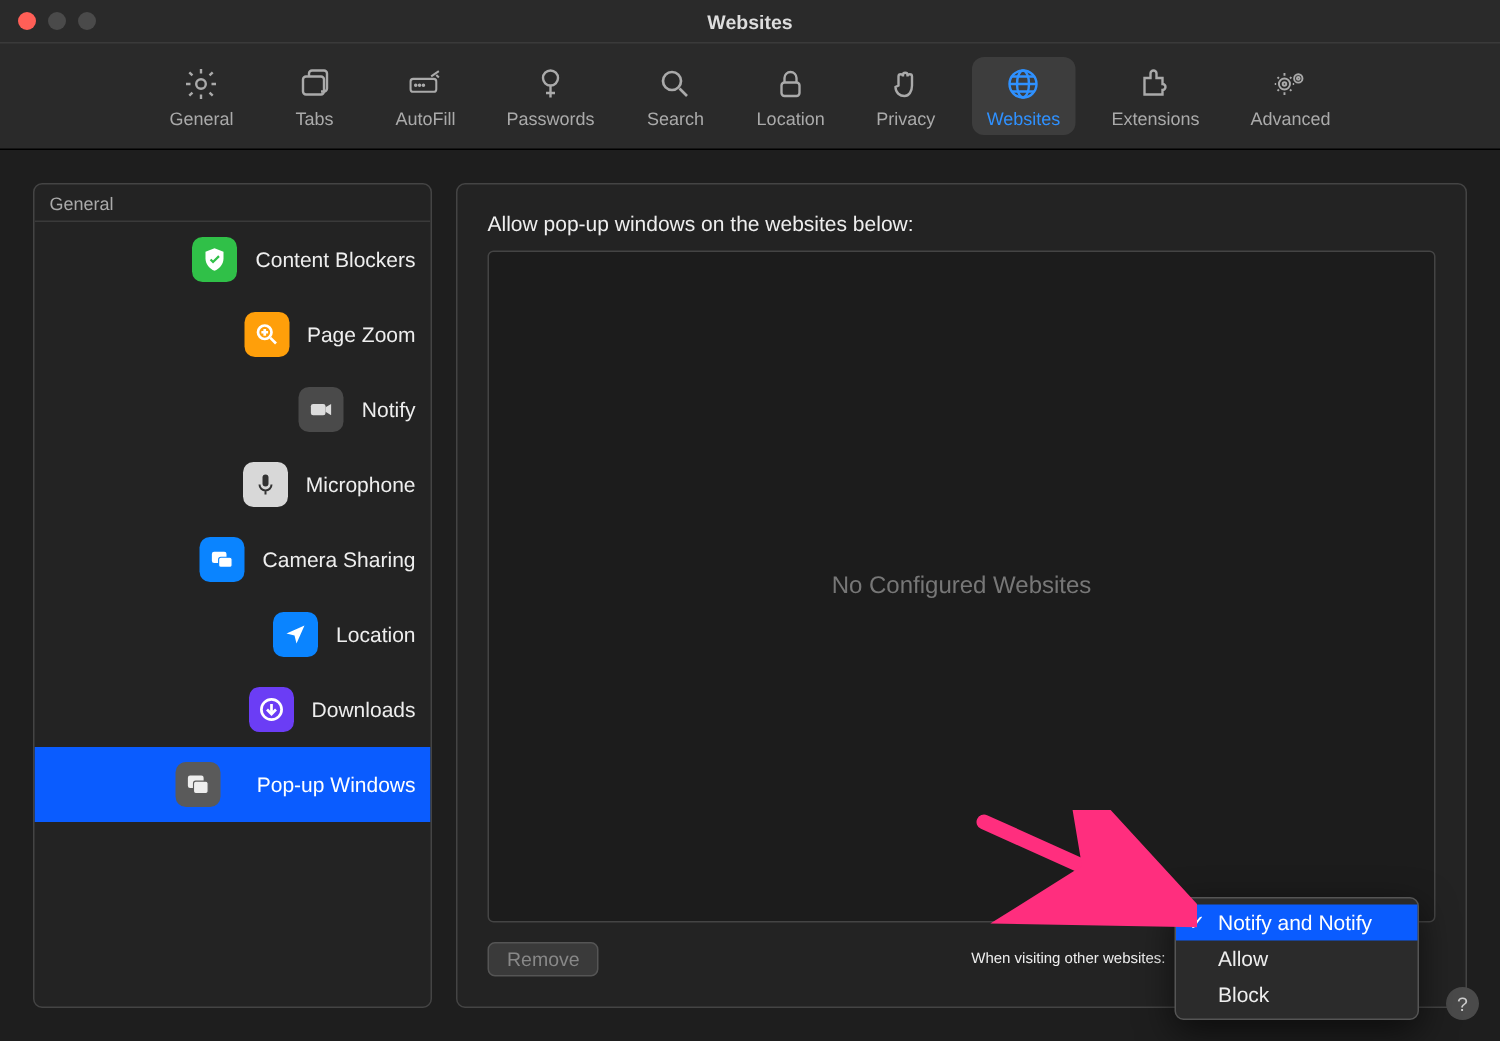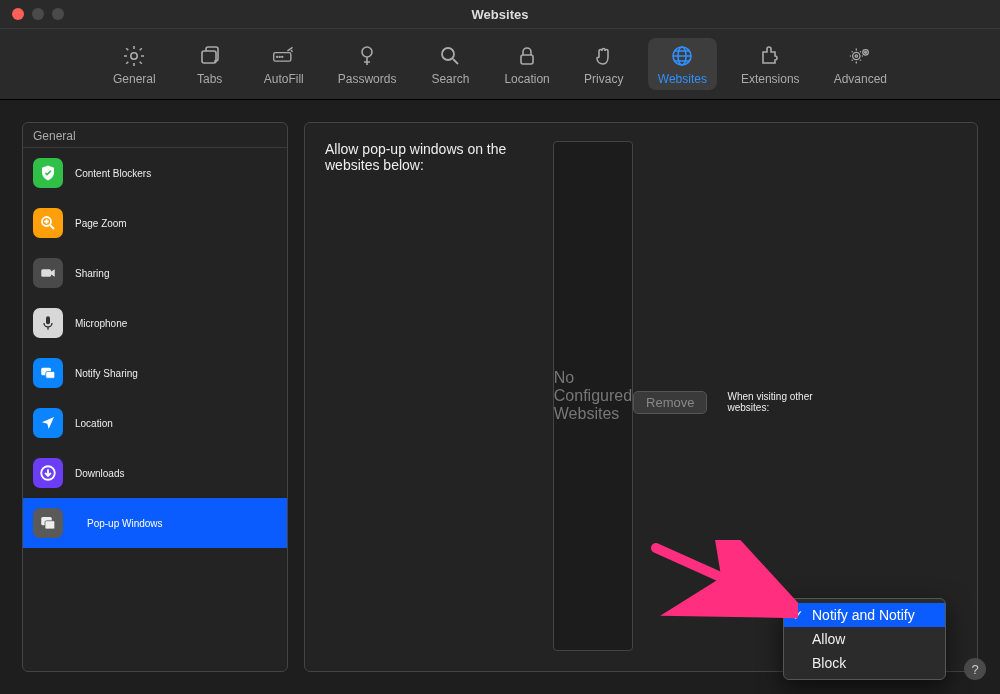--- a/index.html
+++ b/index.html
@@ -53,32 +53,32 @@
     width: 266px; border: 1px solid #444; border-radius: 6px;
     background: #232323; overflow: hidden;
     display: flex; flex-direction: column;
   }
   .group-label {
     font-size: 12px; color: #aaa; padding: 6px 10px 4px 10px;
     border-bottom: 1px solid #3a3a3a;
   }
   .sbitem {
     display: flex; align-items: center; gap: 12px;
-    padding: 10px 10px; font-size: 10px; color: #eee;
+    padding: 10px 10px; font-size: 14px; color: #eee; justify-content: flex-end;
   }
   .sbitem.selected { background: #0a5cff; color: #fff; gap: 24px; }
   .sbicon {
     width: 30px; height: 30px; border-radius: 7px;
     display: flex; align-items: center; justify-content: center;
     flex-shrink: 0;
   }
   .main {
     flex: 1; border: 1px solid #444; border-radius: 6px;
     background: #232323; padding: 18px 20px 20px 20px;
-    display: flex; flex-direction: row;
+    display: flex; flex-direction: column;
     position: relative;
   }
   .main-heading { font-size: 14px; color: #eee; margin-bottom: 10px; }
   .listbox {
     flex: 1; border: 1px solid #444; border-radius: 4px;
     background: #1c1c1c;
     display: flex; align-items: center; justify-content: center;
     color: #777; font-size: 16px;
   }
   .bottom-row {
@@ -277,41 +277,41 @@
       <span>Page Zoom</span>
     </div>
 
     <div class="sbitem">
       <span class="sbicon" style="background:#4a4a4a">
         <svg width="18" height="18" viewBox="0 0 24 24" fill="#ddd">
             <rect x="3" y="7" width="13" height="10" rx="2"></rect>
             <path d="M16 10l5-3v10l-5-3z"></path>
           </svg>
       </span>
-      <span>Sharing</span>
+      <span>Notify</span>
     </div>
 
     <div class="sbitem">
       <span class="sbicon" style="background:#d8d8d8">
         <svg width="16" height="18" viewBox="0 0 24 24" fill="#333">
             <rect x="9" y="2" width="6" height="12" rx="3"></rect>
             <path d="M6 12a6 6 0 0 0 12 0M12 18v4" stroke="#333" stroke-width="2" fill="none"></path>
           </svg>
       </span>
       <span>Microphone</span>
     </div>
 
     <div class="sbitem">
       <span class="sbicon" style="background:#0a84ff">
         <svg width="18" height="18" viewBox="0 0 24 24" fill="#fff">
             <rect x="3" y="5" width="13" height="10" rx="2"></rect>
             <rect x="9" y="10" width="12" height="9" rx="2" fill="#fff" stroke="#0a84ff" stroke-width="1"></rect>
           </svg>
       </span>
-      <span>Notify Sharing</span>
+      <span>Camera Sharing</span>
     </div>
 
     <div class="sbitem">
       <span class="sbicon" style="background:#0a84ff">
         <svg width="16" height="16" viewBox="0 0 24 24" fill="#fff">
             <path d="M3 11l18-8-8 18-2-8-8-2z"></path>
           </svg>
       </span>
       <span>Location</span>
     </div>

